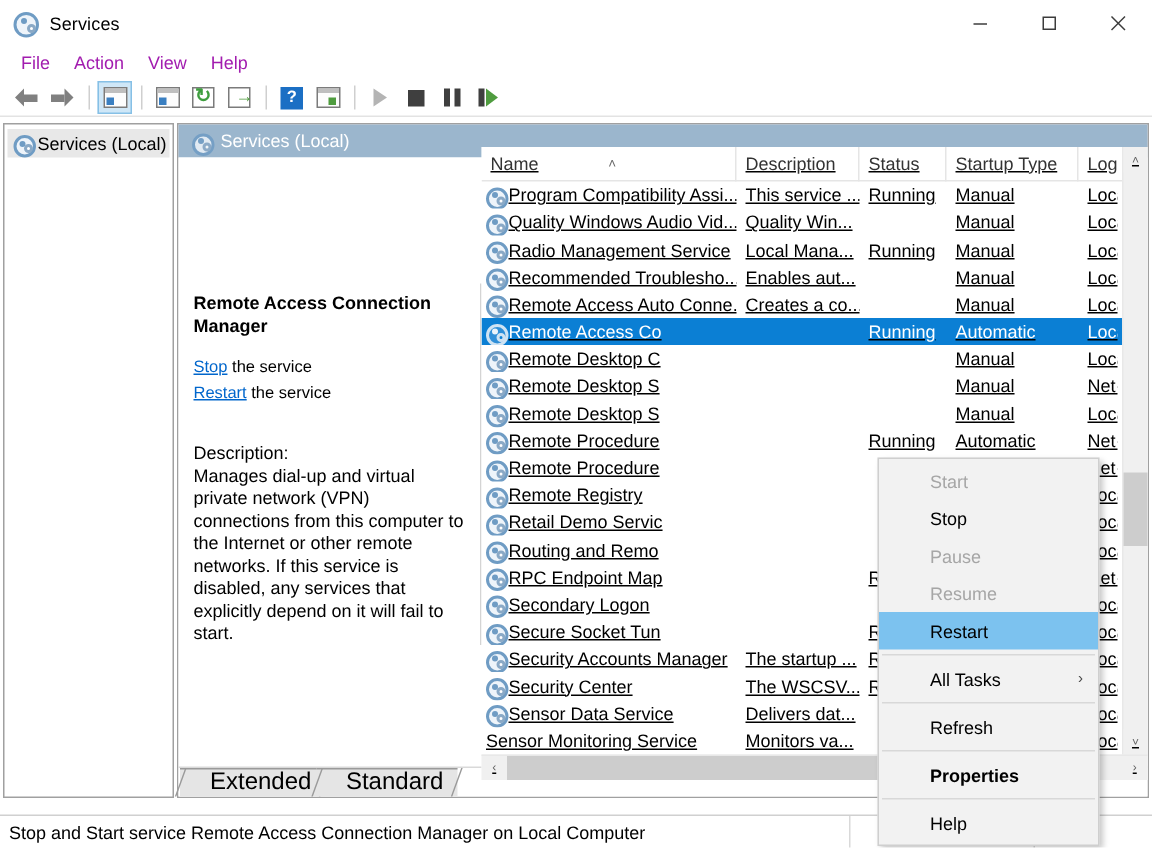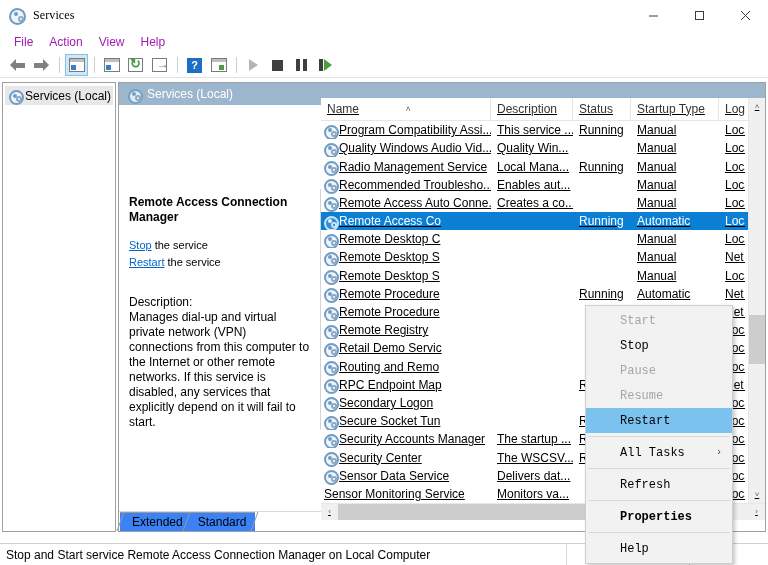--- a/index.html
+++ b/index.html
@@ -55,21 +55,20 @@
   .gear-tail {
     position: absolute; right: -2px; bottom: -1px;
     width: 6px; height: 6px;
     border-radius: 50%;
     border: 2px solid #8aa9c6;
     background: #ffffff;
   }
   .titlebar-title {
     font-size: 12px; color: #000;
     letter-spacing: 0.1px;
-    font-family: Liberation Serif, serif;
   }
   .winbtns {
     margin-left: auto; display: flex; height: 31px;
   }
   .winbtn {
     width: 46px; height: 31px;
     display: flex; align-items: center; justify-content: center;
     color: #3c3c3c;
   }
 
@@ -385,24 +384,24 @@
   .tabstrip {
     height: 20px; flex: 0 0 20px;
     display: flex; align-items: flex-end;
     background: #ffffff;
     padding-left: 1px;
     border-top: 1px solid #d9d9d9;
   }
   .tab {
     height: 19px;
     display: flex; align-items: center;
-    padding: 0 9px 0 12px;
-    font-size: 12px; color: #000;
+    padding: 0 9px 0 20px;
+    font-size: 16px; color: #000;
     position: relative;
-    background: #3b82f6;
+    background: #e5e5e5;
     border-top: 1px solid #9a9a9a;
     margin-right: -6px;
   }
   .tab::before {
     content: ""; position: absolute;
     left: 0; top: -1px; bottom: 0;
     width: 10px;
     border-left: 1px solid #9a9a9a;
     transform: skewX(-20deg);
   }
@@ -442,21 +441,20 @@
     box-shadow: 2px 2px 4px rgba(0,0,0,0.22);
     padding: 2px 0;
     z-index: 50;
   }
   .ctx-item {
     height: 25px;
     display: flex; align-items: center;
     padding-left: 34px;
     font-size: 12px; color: #000;
     position: relative;
-    font-family: Liberation Mono, monospace;
   }
   .ctx-item.disabled { color: #a6a6a6; }
   .ctx-item.bold { font-weight: bold; }
   .ctx-item.hl { background: #7cc2ef; color: #000; }
   .ctx-item .submenu-arrow {
     position: absolute; right: 10px;
     font-size: 10px; color: #4a4a4a;
   }
   .ctx-sep {
     height: 1px; background: #d8d8d8;

